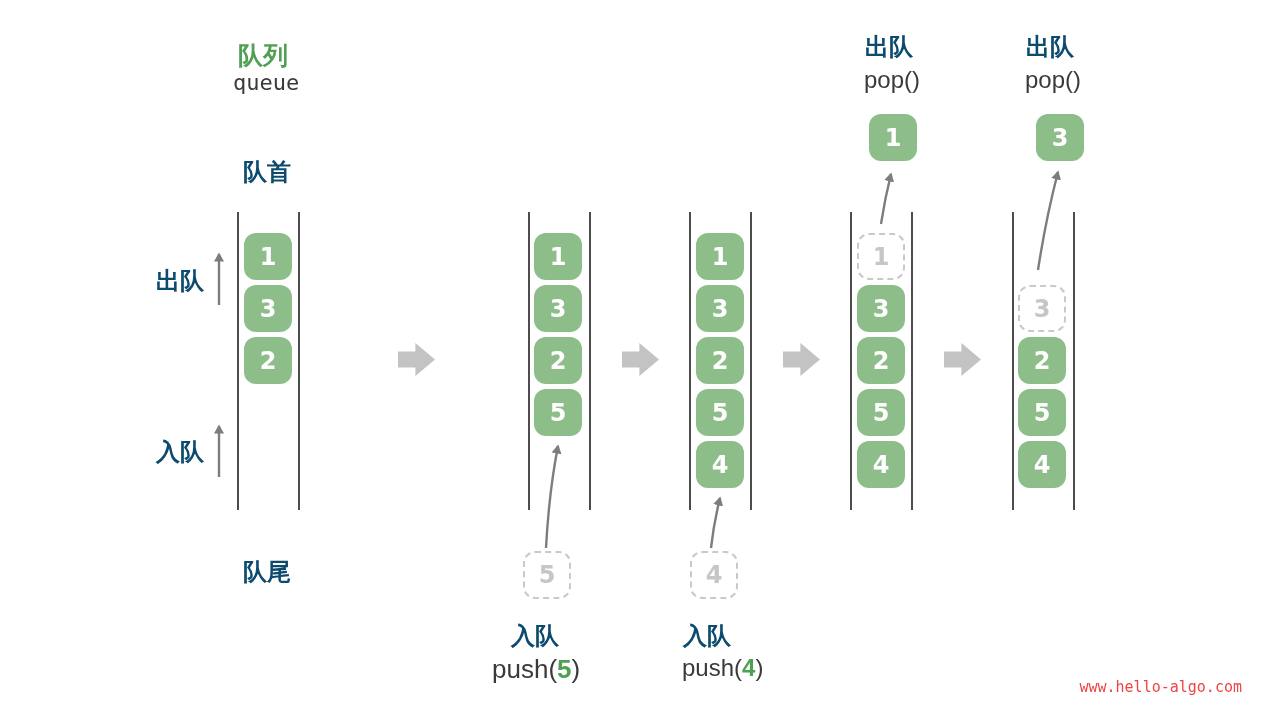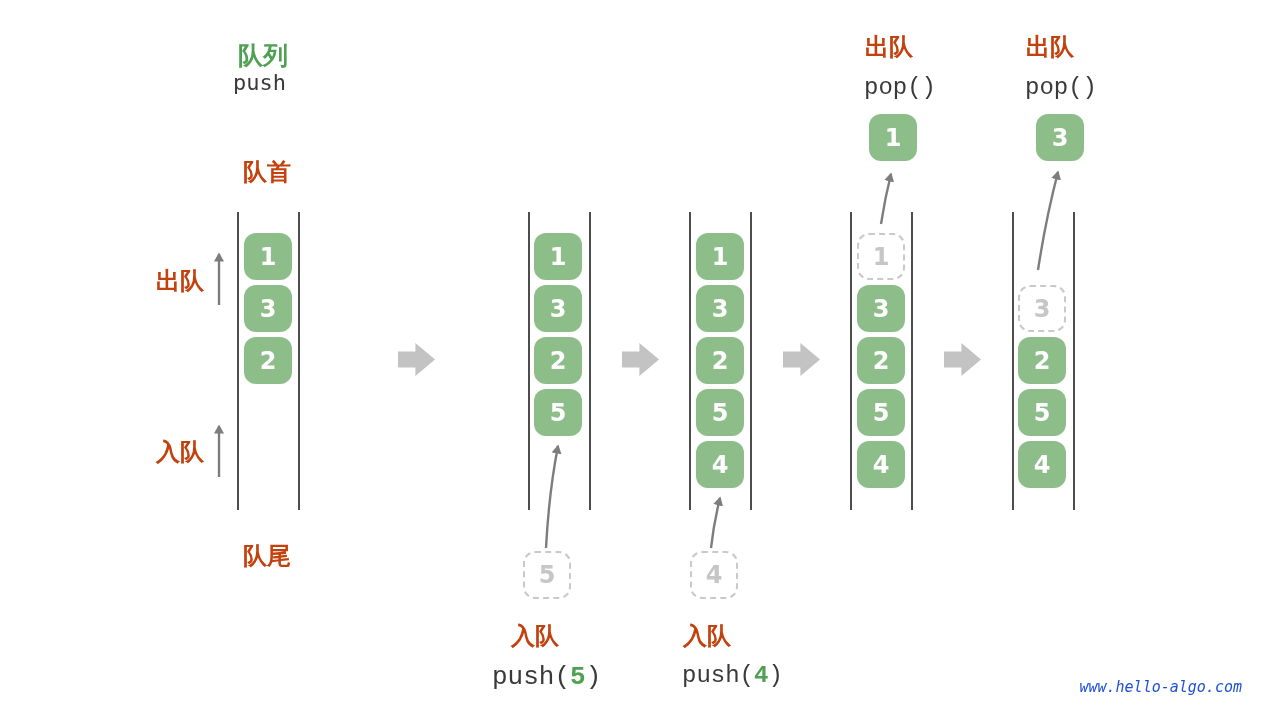--- a/index.html
+++ b/index.html
@@ -11,29 +11,28 @@
     background: #ffffff;
     overflow: hidden;
     font-family: "DejaVu Sans", sans-serif;
     color: #3c3c3c;
   }
   .abs { position: absolute; }
   .zh {
     font-family: "DejaVu Sans", sans-serif;
     font-weight: bold;
     font-size: 24px;
-    color: #c2410c;
+    color: #0c4a6e;
     white-space: nowrap;
   }
   .mono {
-    font-family: Liberation Mono, monospace;
+    font-family: Liberation Sans, sans-serif;
     font-size: 24px;
     color: #3a3a3a;
     white-space: nowrap;
-    margin-top: 8px;
   }
   .title-zh {
     font-family: "DejaVu Sans", sans-serif;
     font-weight: bold;
     font-size: 25px;
     color: #4fa052;
   }
   .title-en {
     font-family: "DejaVu Sans Mono", monospace;
     font-size: 22px;
@@ -80,34 +79,33 @@
     position: absolute;
     left: 0; top: 0;
     pointer-events: none;
   }
   .watermark {
     position: absolute;
     right: 38px;
     top: 678px;
     font-family: "DejaVu Sans Mono", monospace;
     font-size: 15px;
-    color: #1d4ed8;
-    font-style: italic;
+    color: #ef4444;
   }
 </style>
 </head>
 <body>
 
 <div class="canvas">
 
   <div class="abs title-zh" style="left:238px; top:39px;text-align:center;">队列</div>
-  <div class="abs title-en" style="left:233px; top:70px;">push</div>
+  <div class="abs title-en" style="left:233px; top:70px;">queue</div>
 
   <div class="abs zh" style="left:243px; top:156px;">队首</div>
-  <div class="abs zh" style="left:243px; top:540px;">队尾</div>
+  <div class="abs zh" style="left:243px; top:556px;">队尾</div>
   <div class="abs zh" style="left:156px; top:265px;">出队</div>
   <div class="abs zh" style="left:156px; top:436px;">入队</div>
 
   <svg class="overlay" width="1280" height="720" viewBox="0 0 1280 720">
     <defs>
       <marker id="ah" markerWidth="12" markerHeight="12" refX="7.5" refY="5" orient="auto" markerUnits="userSpaceOnUse">
         <path d="M0,0 L9,5 L0,10 z" fill="#7d7d7d"></path>
       </marker>
     </defs>
     <path d="M219,305 L219,254" stroke="#7d7d7d" stroke-width="2.4" fill="none" marker-end="url(#ah)"></path>

